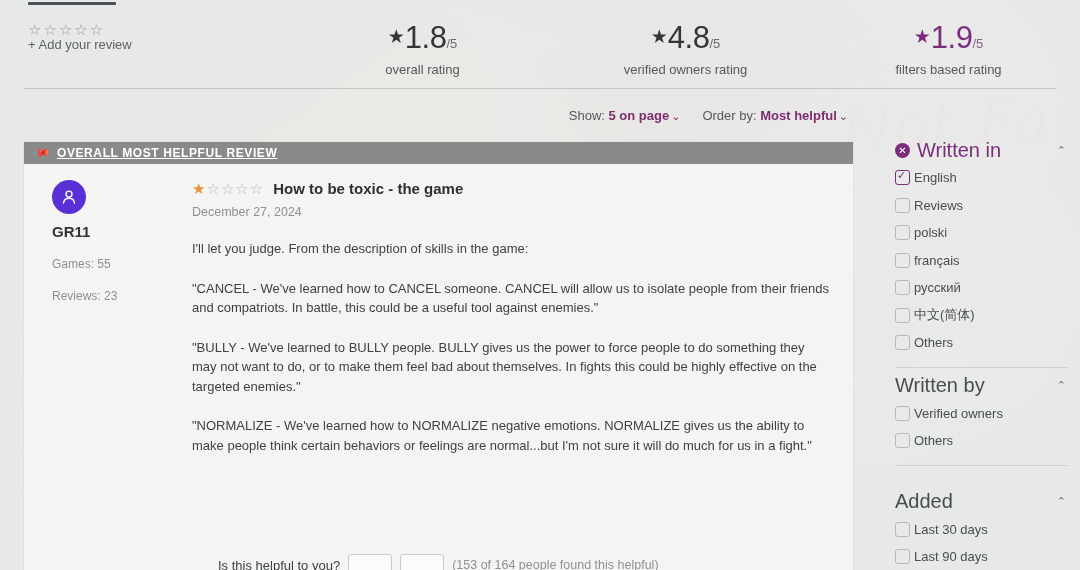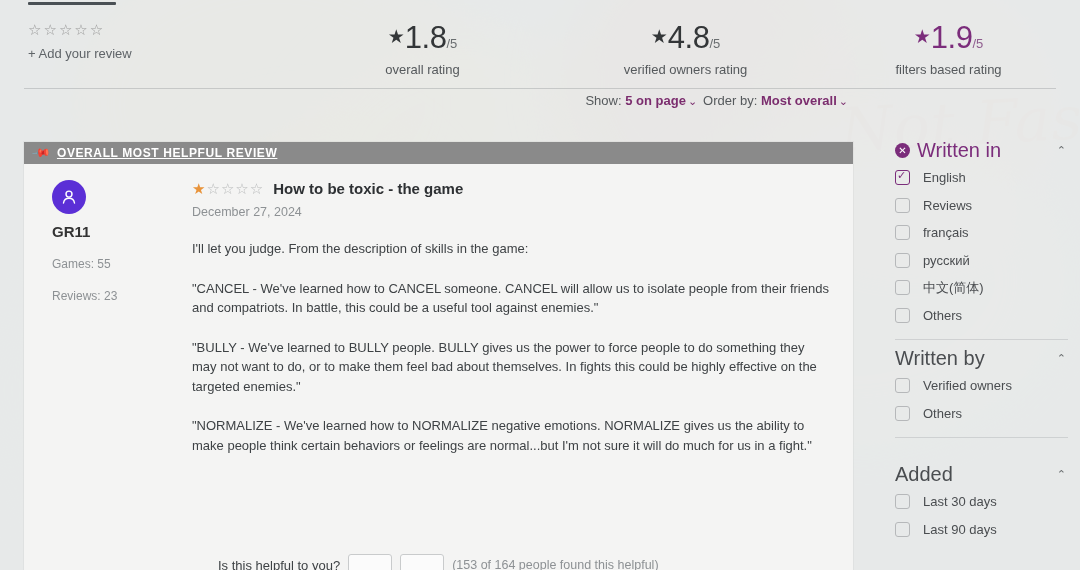--- a/index.html
+++ b/index.html
@@ -90,21 +90,20 @@
   }
   .sum-cell.first { text-align: left; padding-left: 28px; }
 
   .addstars {
     font-size: 15px;
     color: #9a9a9a;
     letter-spacing: 2px;
     line-height: 1;
   }
   .addlink {
-    margin-top: 9px;
     font-size: 13px;
     color: #5f6468;
   }
   .score {
     line-height: 1;
     white-space: nowrap;
     color: #333638;
   }
   .score .st { font-size: 19px; vertical-align: 5px; }
   .score .num { font-size: 31px; font-weight: 400; letter-spacing: -.5px; }
@@ -120,25 +119,25 @@
   #strip-rule {
     position: absolute;
     left: 24px; top: 88px;
     width: 1032px; height: 1px;
     background: rgba(120,125,128,.30);
   }
 
   
   #controls {
     position: absolute;
-    right: 232px; top: 93px;
+    right: 232px; top: 108px;
     font-size: 13px;
     color: #55595c;
     display: flex;
-    gap: 6px;
+    gap: 22px;
     align-items: center;
   }
   .ctl { white-space: nowrap; }
   .ctl .lbl { color: #55595c; }
   .ctl .val { color: #7b2d6e; font-weight: bold; }
   .ctl .chev { color: #7b2d6e; font-size: 11px; margin-left: 2px; }
 
   
   #review-card {
     position: absolute;
@@ -287,21 +286,21 @@
   }
   .fhead.active .ftitle { color: #7b2d7b; }
   .fhead .collapse {
     font-size: 11px;
     color: #6a6e70;
     padding-right: 2px;
   }
   .fopt {
     display: flex;
     align-items: center;
-    gap: 13px;
+    gap: 4px;
     height: 27.5px;
     font-size: 13px;
     color: #4a4d50;
   }
   .cbox {
     width: 13px; height: 13px;
     border: 1px solid #b6b8ba;
     border-radius: 3px;
     background: transparent;
     flex: 0 0 auto;
@@ -375,21 +374,21 @@
   </div>
   <div id="strip-rule"></div>
 
   <div id="controls">
     <div class="ctl">
       <span class="lbl">Show:</span>
       <span class="val">5 on page</span><span class="chev">⌄</span>
     </div>
     <div class="ctl">
       <span class="lbl">Order by:</span>
-      <span class="val">Most overall</span><span class="chev">⌄</span>
+      <span class="val">Most helpful</span><span class="chev">⌄</span>
     </div>
   </div>
 
   <div id="review-card">
 
     <div id="pinned-bar">
       <span class="pin">📌</span>
       <span class="ptxt">OVERALL MOST HELPFUL REVIEW</span>
     </div>
 
@@ -443,20 +442,24 @@
       <div class="fopt">
         <span class="cbox checked"></span>
         <span>English</span>
       </div>
       <div class="fopt">
         <span class="cbox"></span>
         <span>Reviews</span>
       </div>
       <div class="fopt">
         <span class="cbox"></span>
+        <span>polski</span>
+      </div>
+      <div class="fopt">
+        <span class="cbox"></span>
         <span>français</span>
       </div>
       <div class="fopt">
         <span class="cbox"></span>
         <span>русский</span>
       </div>
       <div class="fopt">
         <span class="cbox"></span>
         <span>中文(简体)</span>
       </div>

